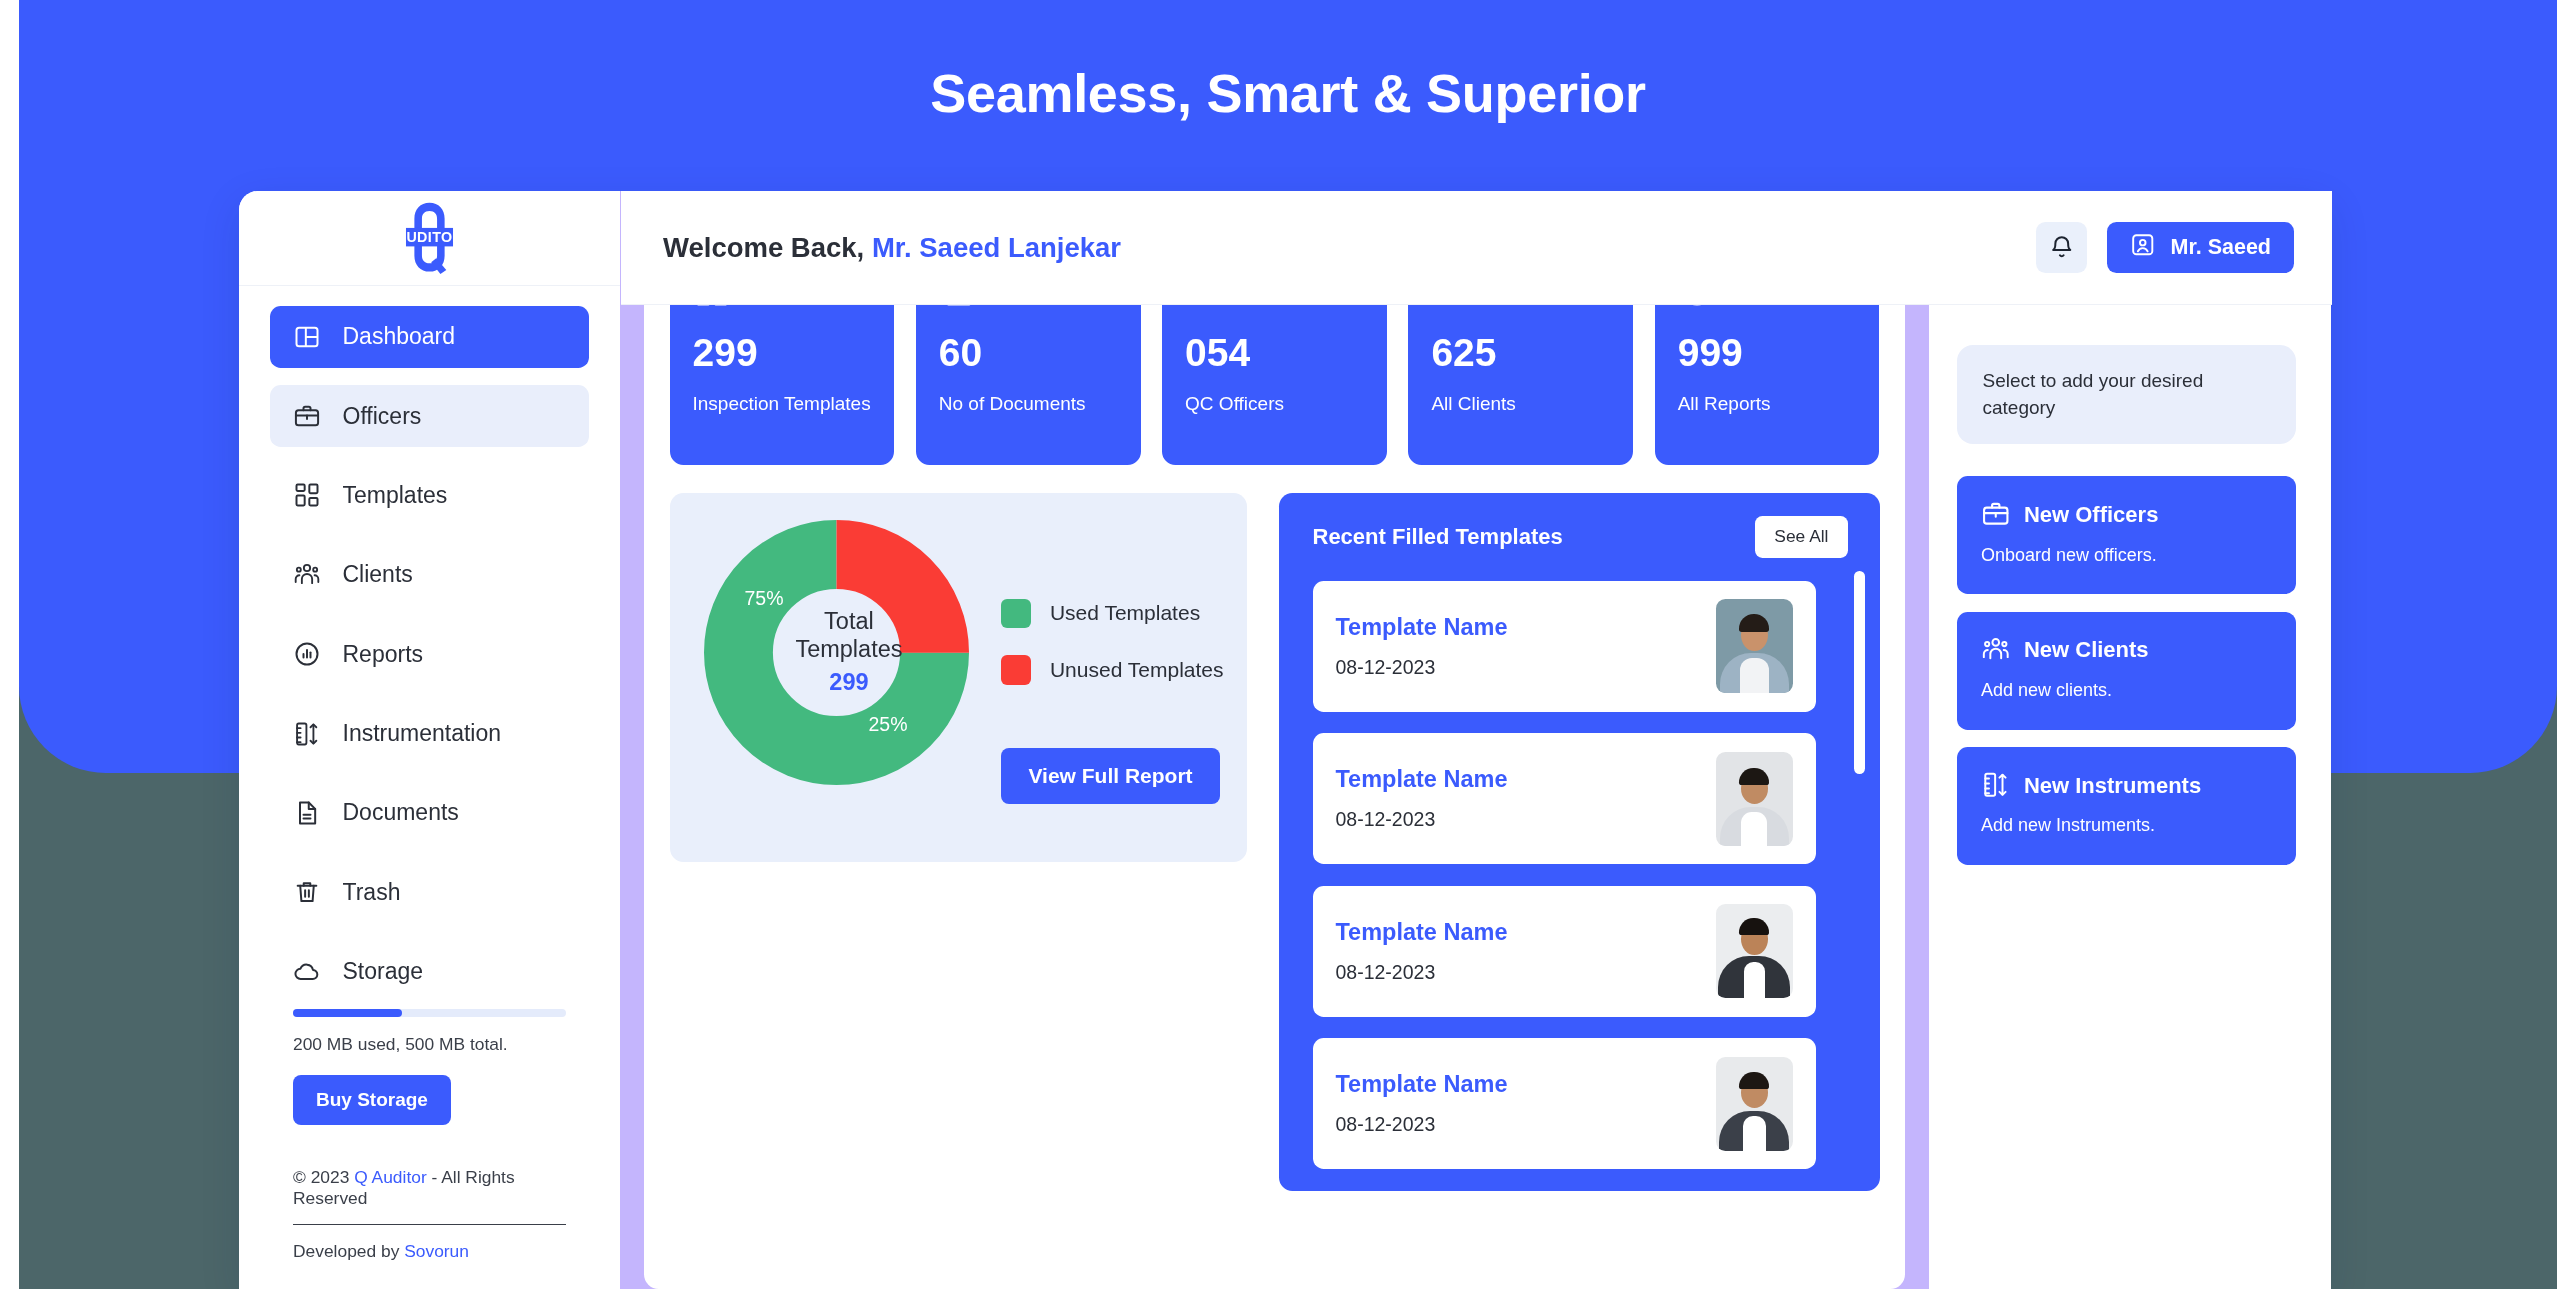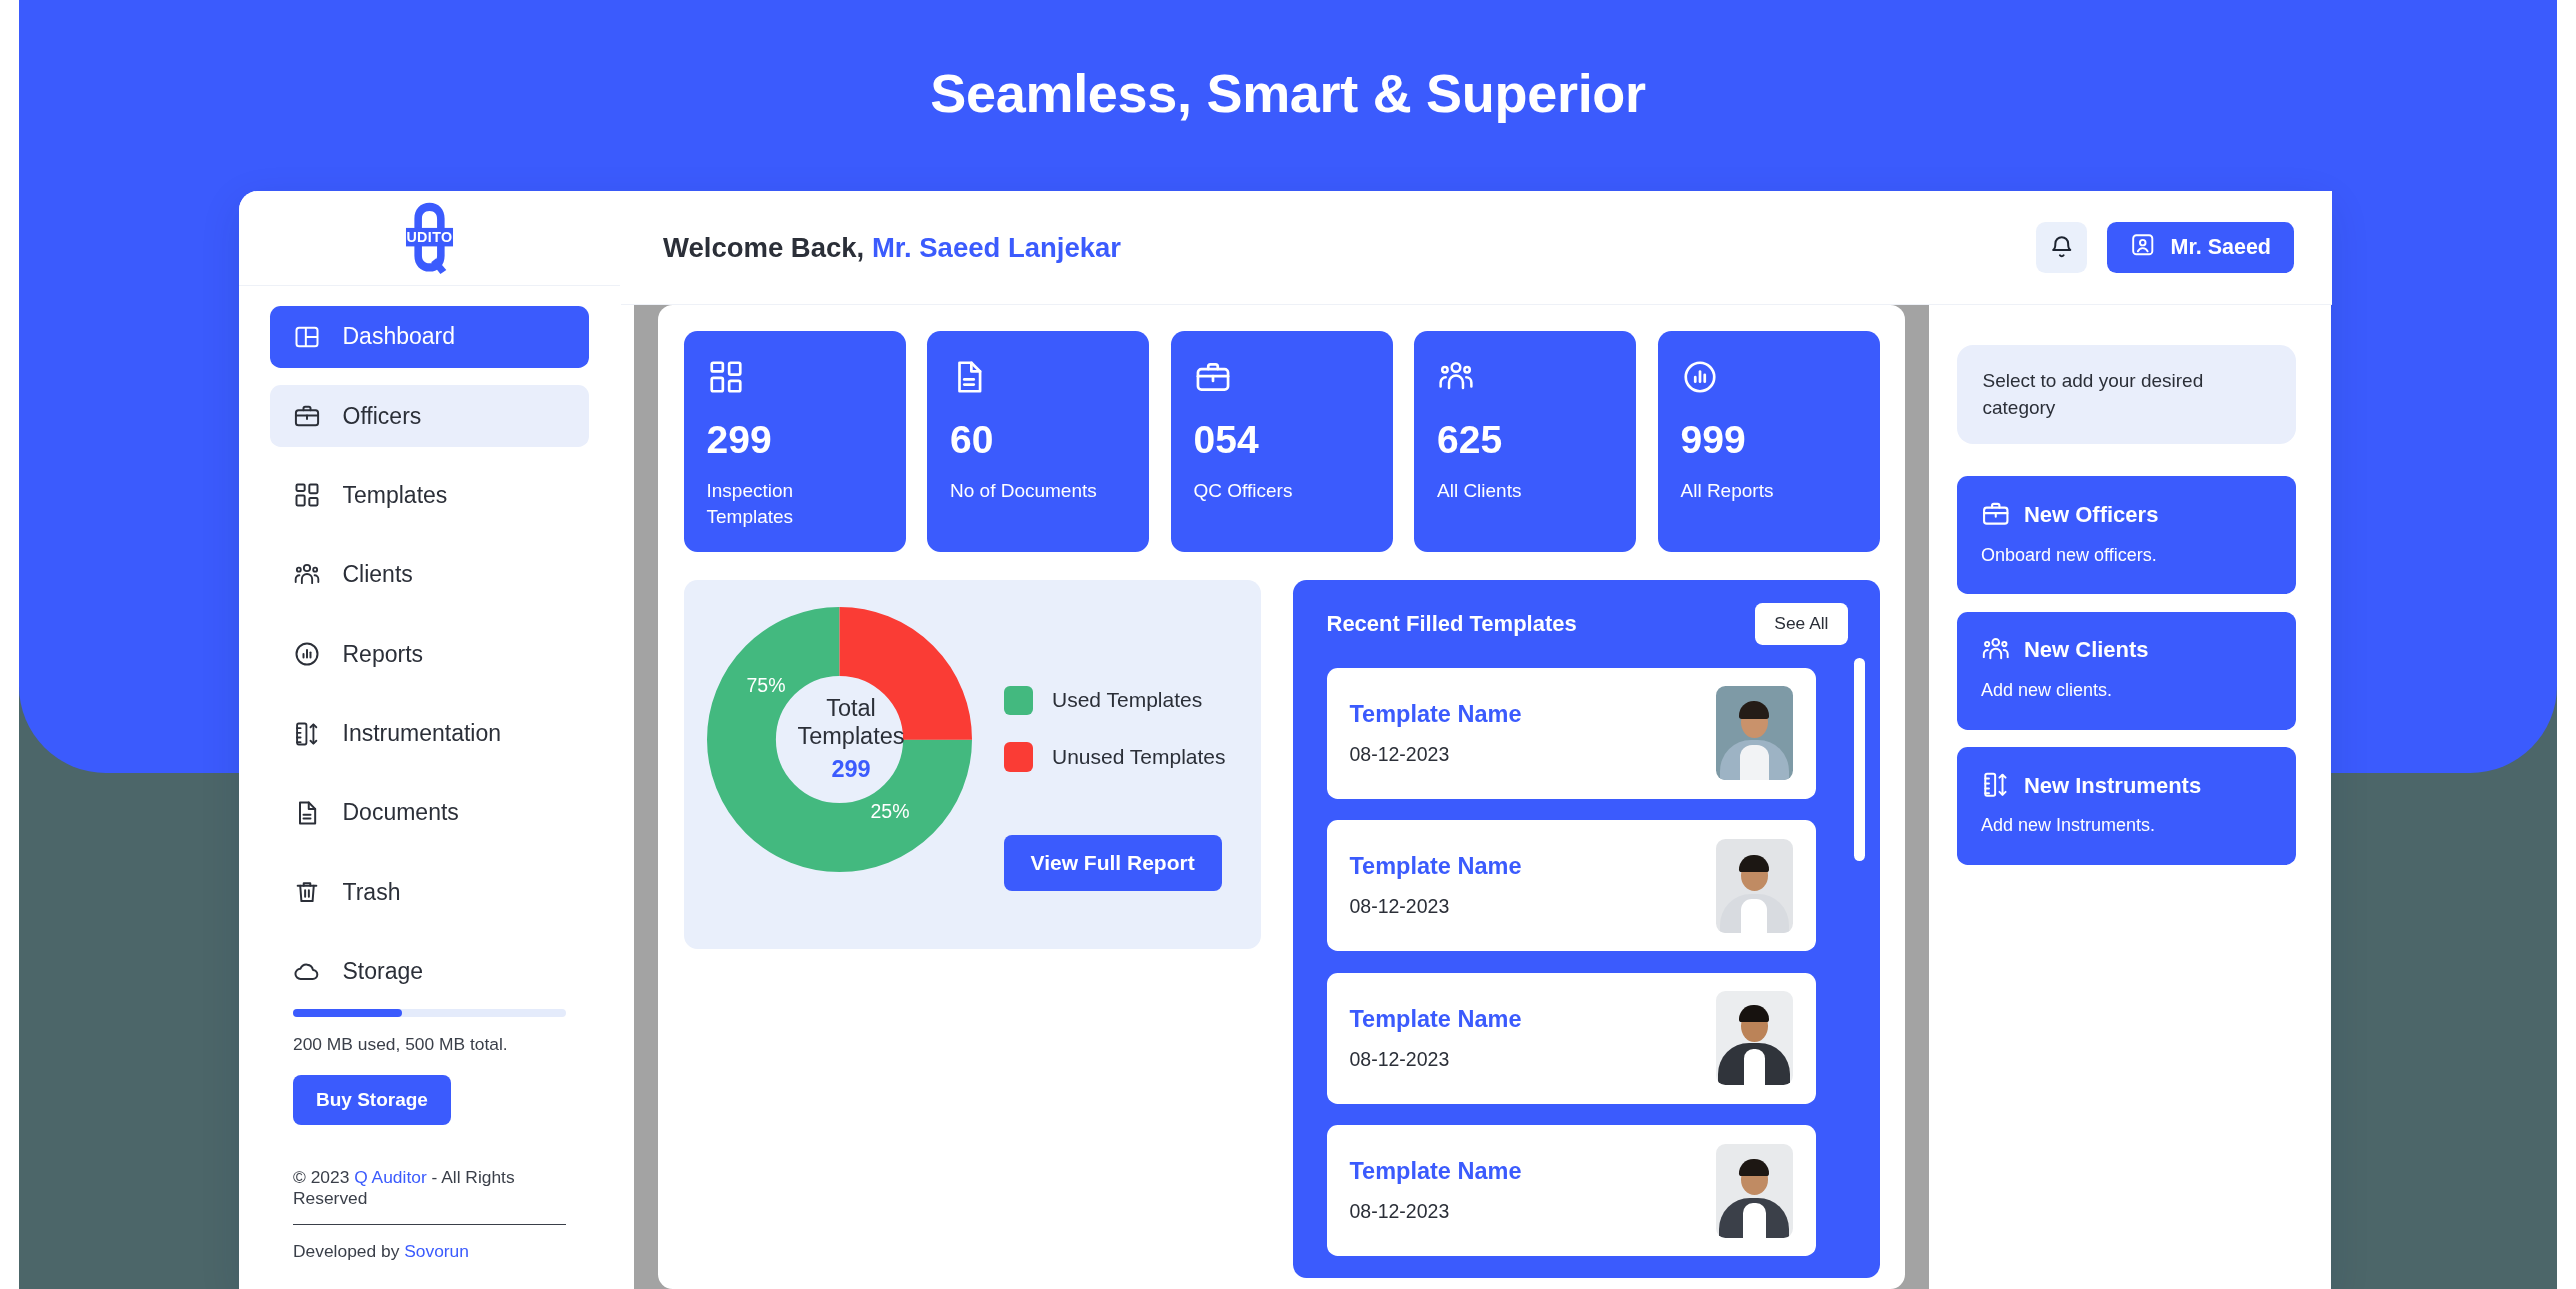--- a/index.html
+++ b/index.html
@@ -139,26 +139,25 @@
     padding-bottom: 14.8px;
     border-bottom: 1.3px solid #3a3f49;
     margin: 0 23px 16px 23px;
   }
   .dev-line { font-size: 17.4px; color: #3a3f49; margin-left: 23px; }
   .link-blue { color: #3b5bfd; }
 
   
   .main {
     flex: 1 1 auto;
-    background: #a3a3a3;
+    background: #c4b5fd;
     padding: 27px 24px 0 24px;
     display: flex;
-    flex-direction: column;
+    flex-direction: row;
     min-width: 0;
-    margin-left: 14px;
   }
   .main-card {
     background: #ffffff;
     border-radius: 14.8px;
     padding: 25.5px 25.5px 0 25.5px;
     flex: 1 1 auto;
     min-height: 0;
     overflow: hidden;
   }
 
@@ -224,20 +223,21 @@
   .lower { display: flex; gap: 32px; flex: 1 1 auto; min-height: 0; }
 
   
   .donut-panel {
     width: 577px; flex: 0 0 577px;
     background: #e9effb;
     border-radius: 13.4px;
     padding: 27px 23px;
     display: flex; align-items: flex-start;
     height: 369px;
+    justify-content: flex-end;
   }
   .donut-wrap { position: relative; width: 265px; height: 265px; flex: 0 0 265px; }
   .donut-wrap svg { width: 265px; height: 265px; display: block; }
   .donut-center {
     position: absolute; left: 12px; top: 0; width: 265px; height: 265px;
     display: flex; flex-direction: column;
     align-items: center; justify-content: center;
     text-align: center;
   }
   .donut-center .t1 { font-size: 23.5px; color: #2b2f38; font-weight: 500; line-height: 1.18; }

